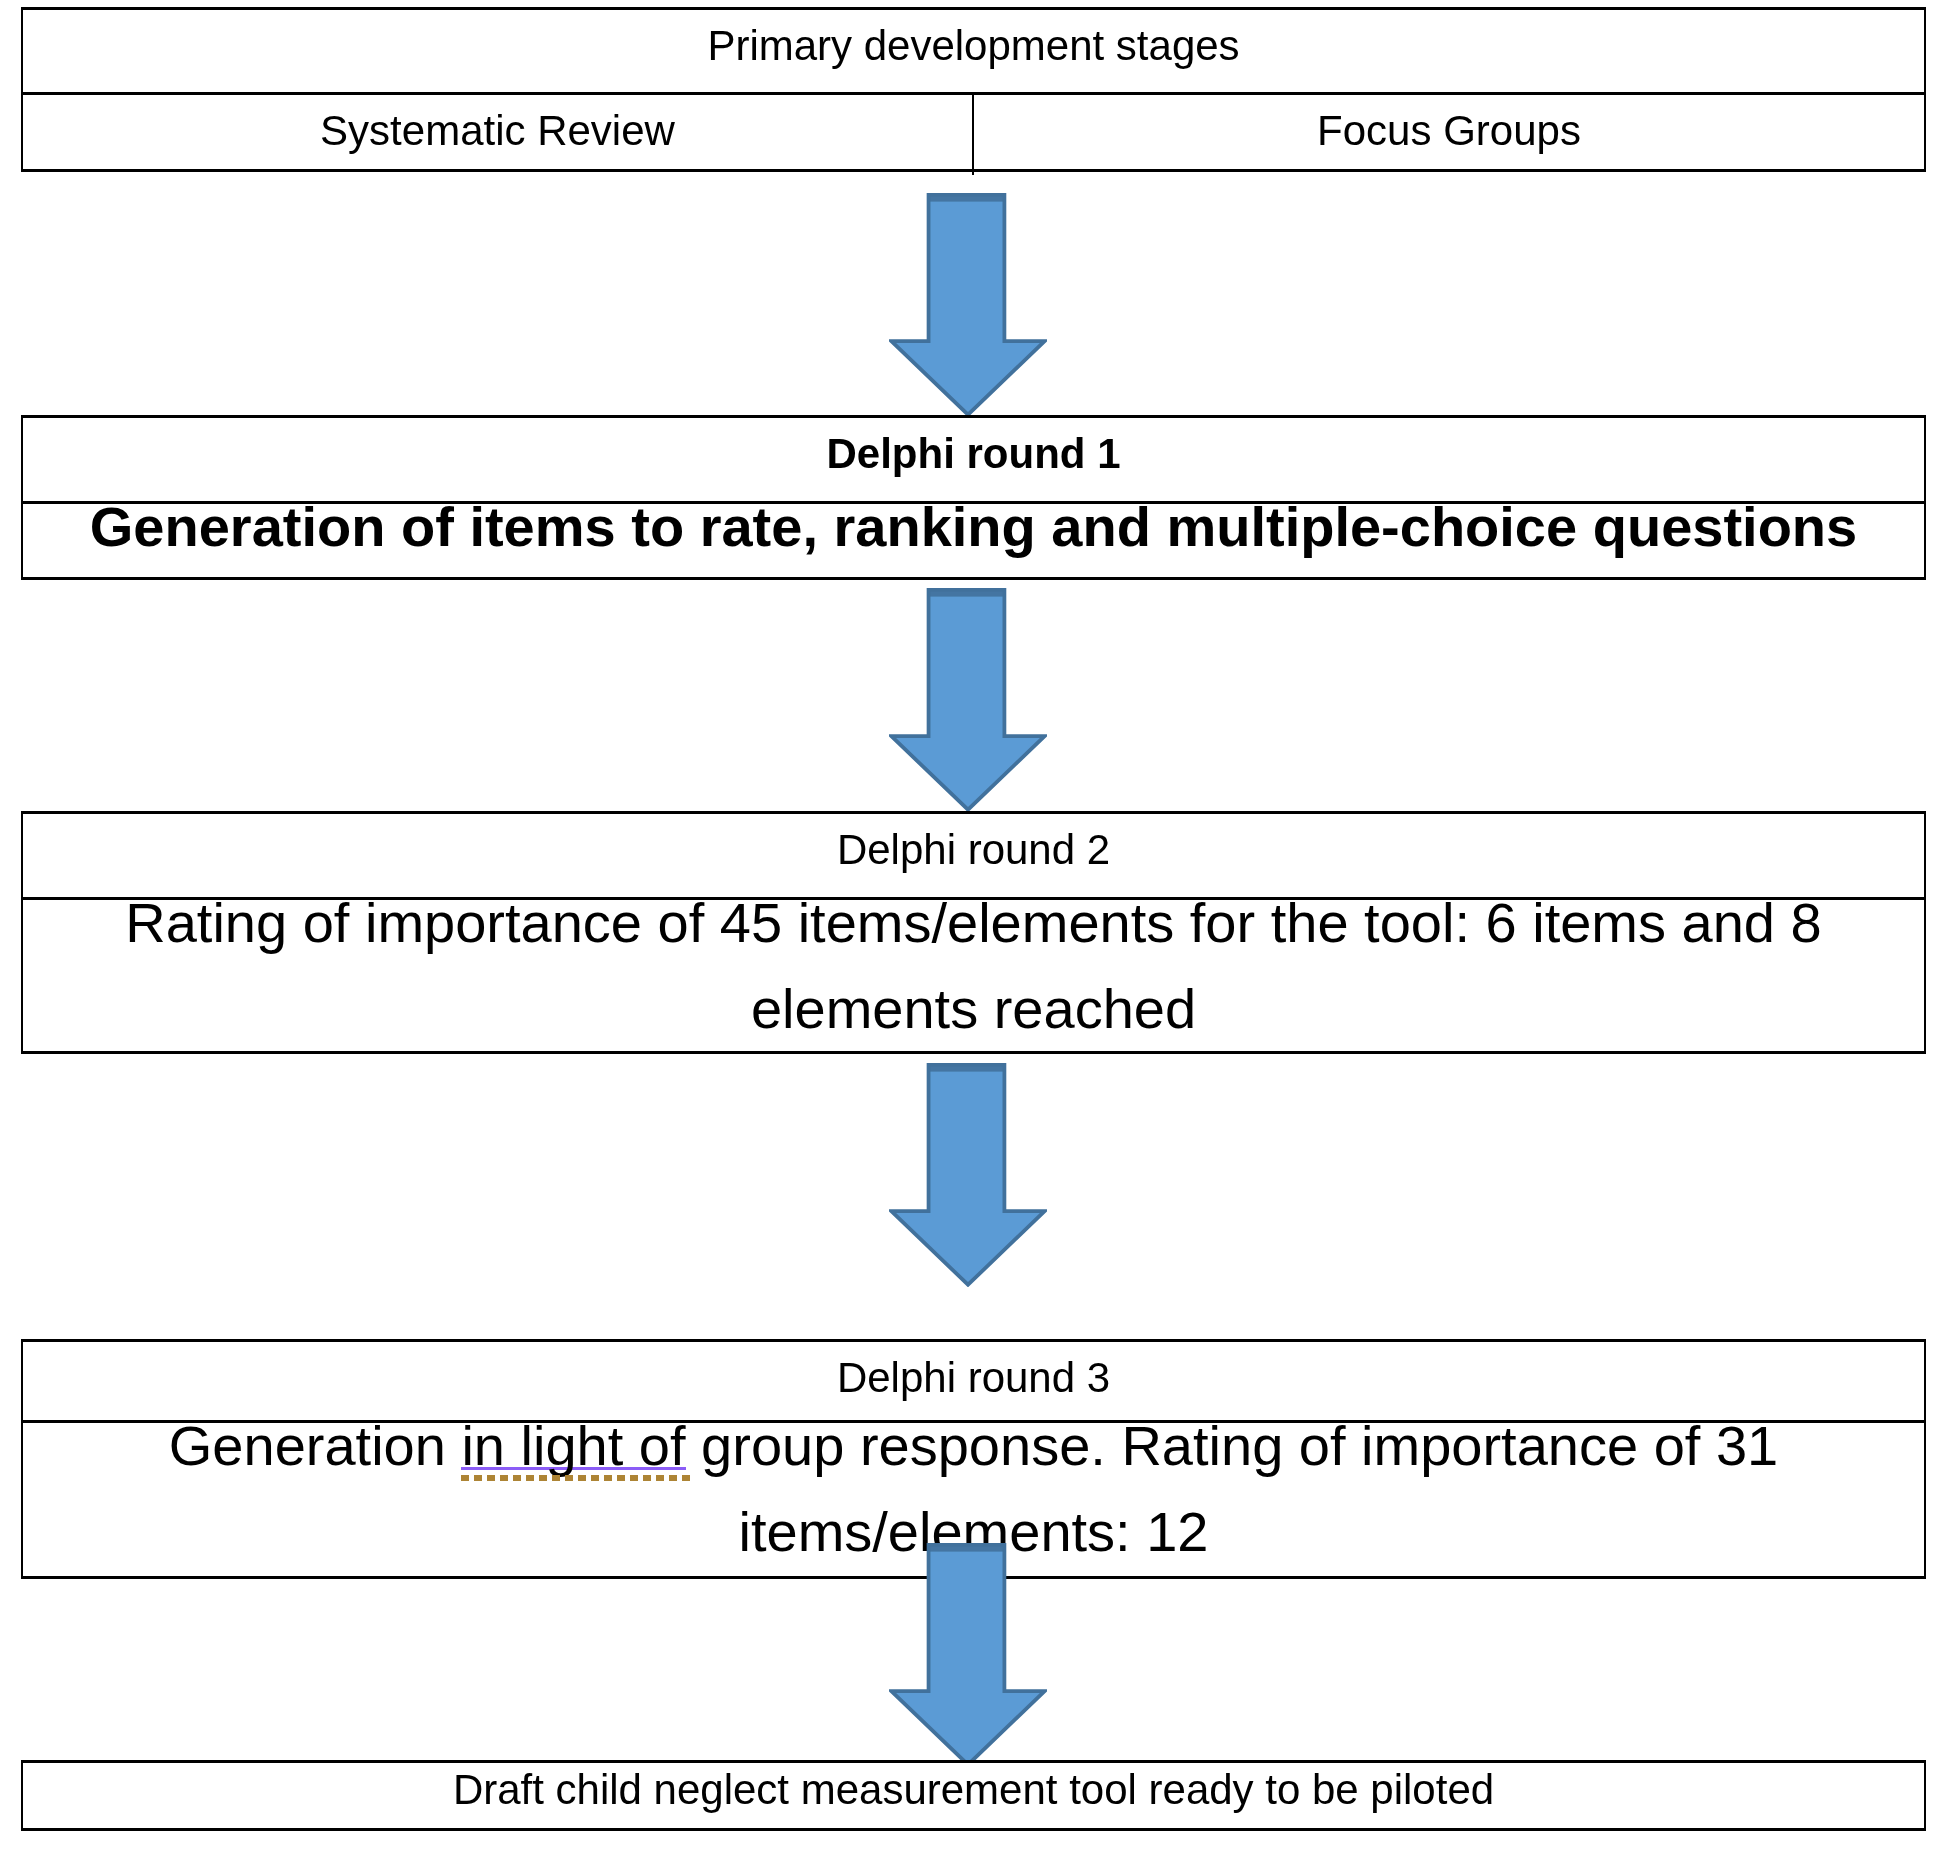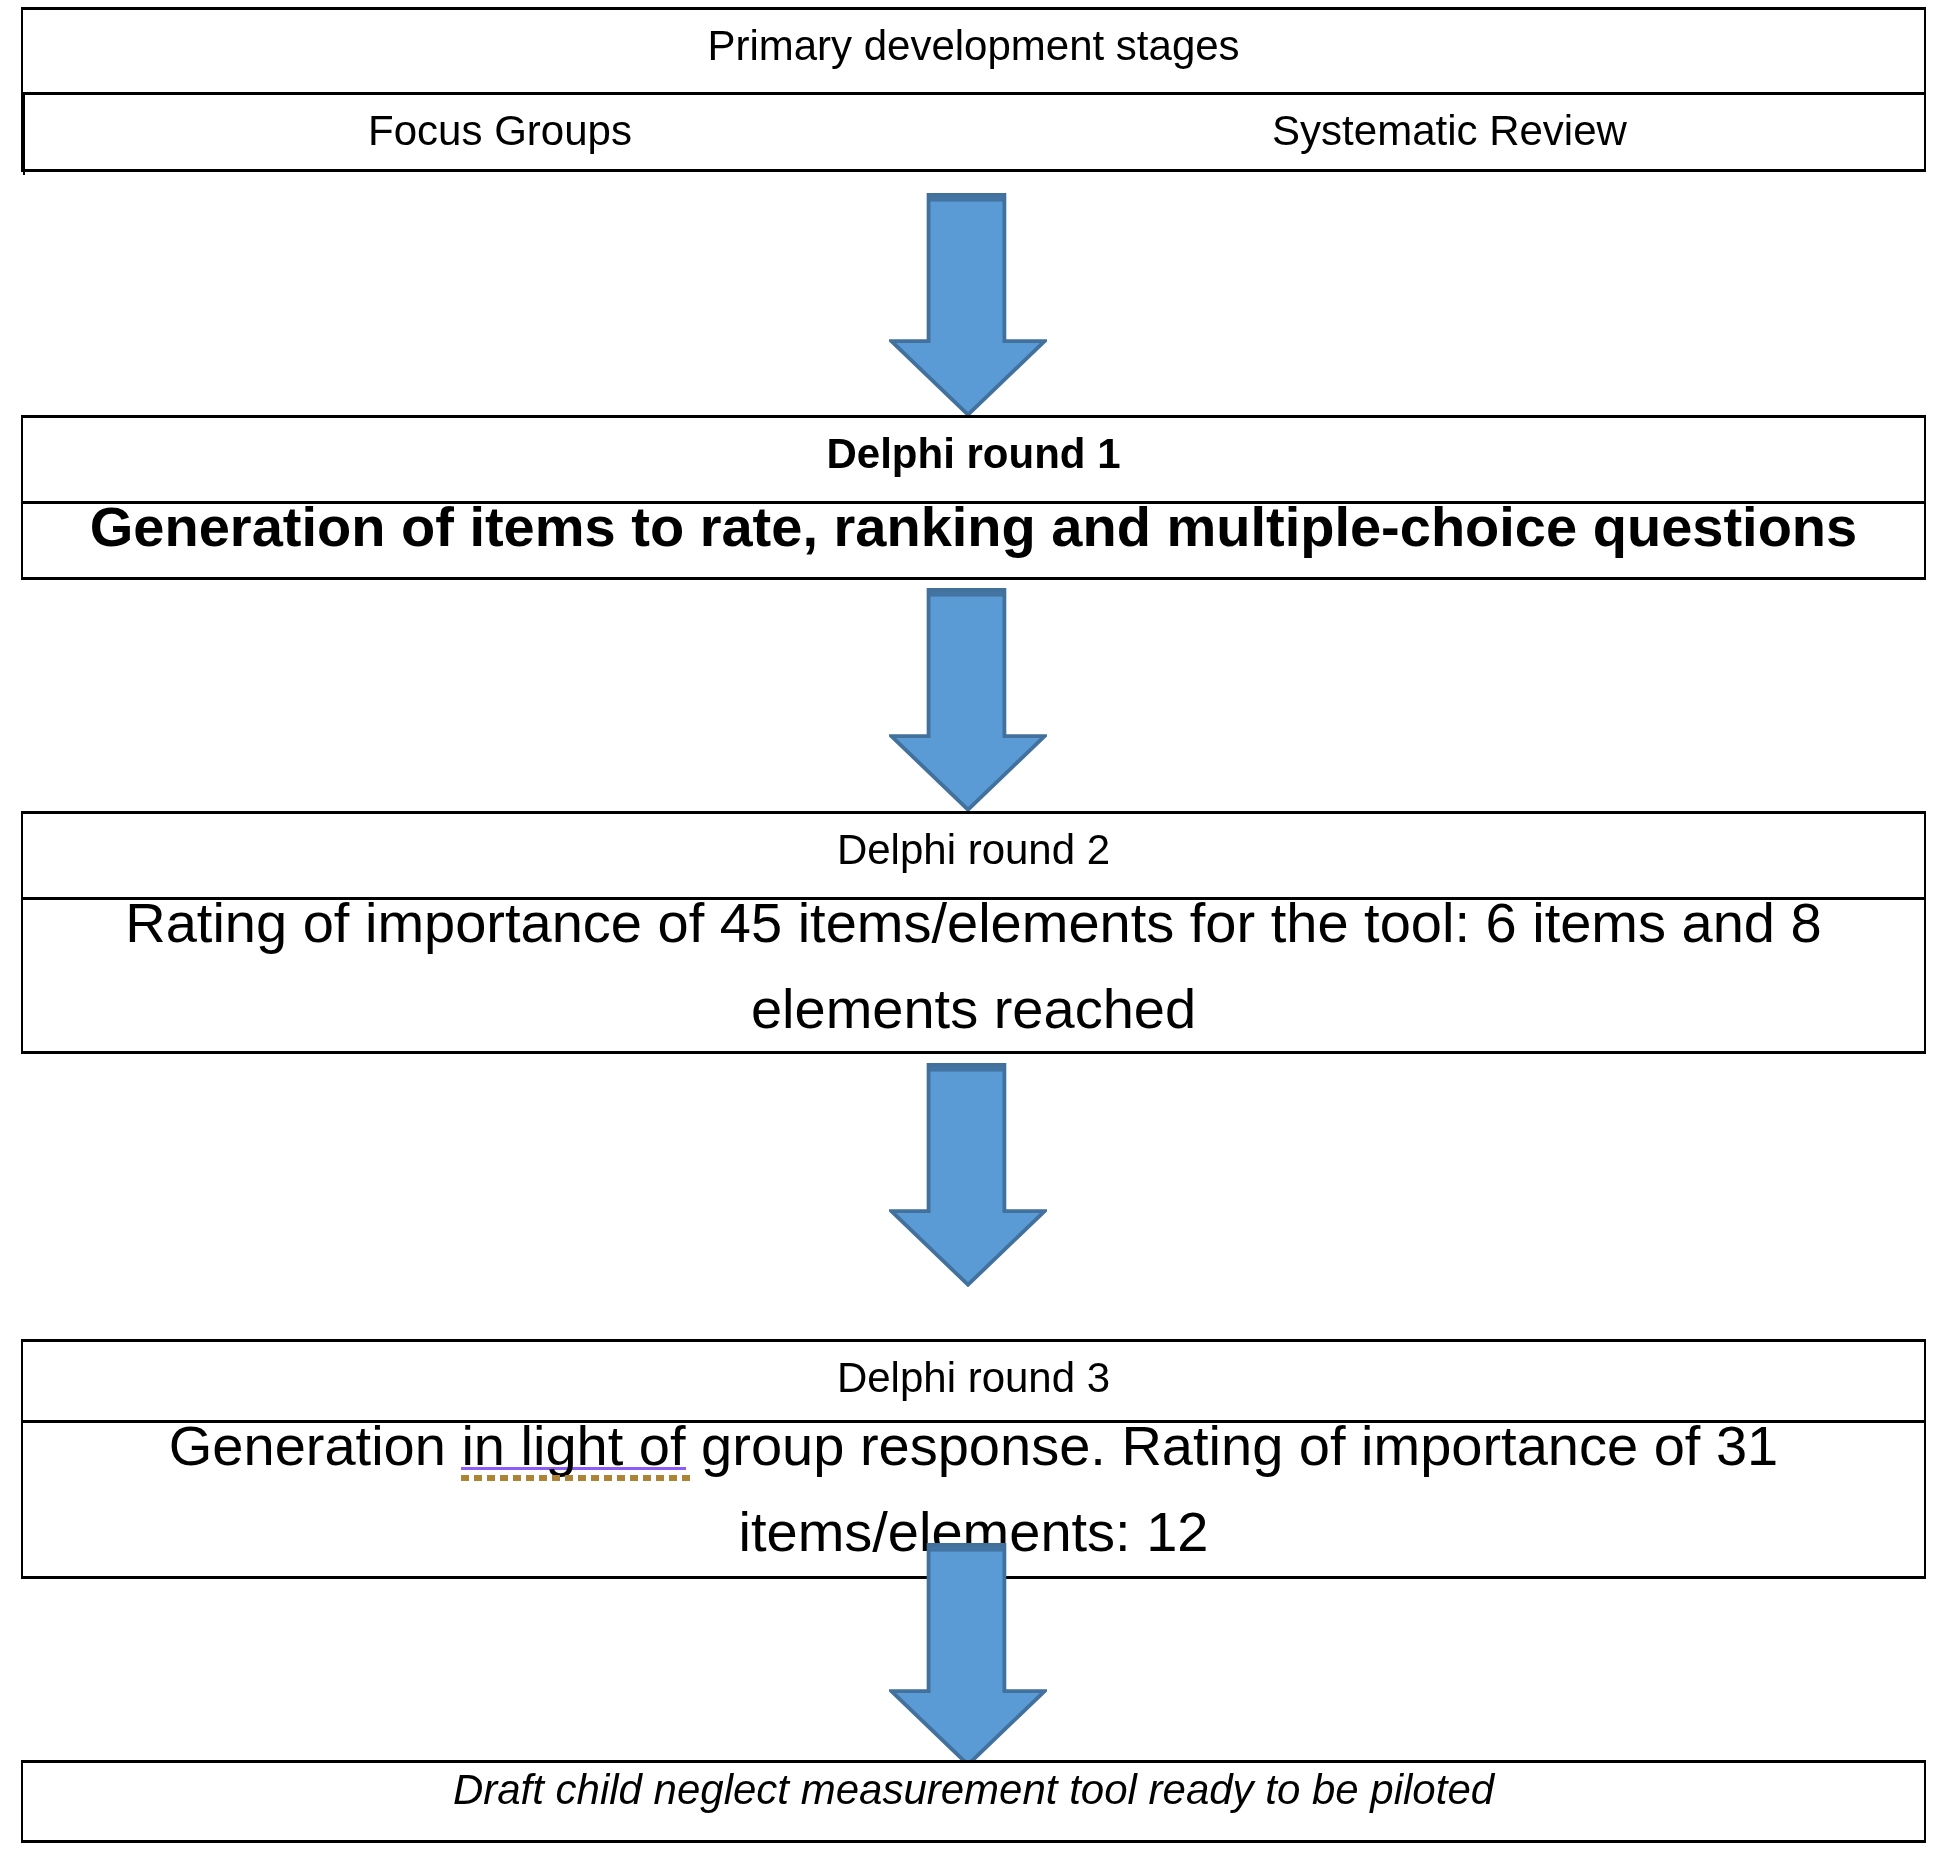--- a/index.html
+++ b/index.html
@@ -101,25 +101,25 @@
 </head>
 <body>
 
 <div class="canvas">
 
   <div class="fc-box" style="top:7px; height:165px;">
     <div class="fc-row-title" style="height:82px;">
       <span>Primary development stages</span>
     </div>
     <div class="split-row" style="height:83px;">
+      <div class="split-cell left">
+        <span>Systematic Review</span>
+      </div>
       <div class="split-cell right">
         <span>Focus Groups</span>
-      </div>
-      <div class="split-cell left">
-        <span>Systematic Review</span>
       </div>
     </div>
   </div>
 
   <div class="arrow-wrap" style="top:191px;">
     <svg width="158" height="226" viewBox="0 0 208 298">
       <polygon points="52,5 152,5 152,198 205,198 104,295 3,198 52,198" stroke-width="5" stroke-linejoin="miter" stroke="#41719C" fill="#5B9BD5"></polygon>
       <rect x="51" y="3" width="102" height="11" opacity="0.9" fill="#41719C"></rect>
     </svg>
   </div>
@@ -170,20 +170,20 @@
     </div>
   </div>
 
   <div class="arrow-wrap" style="top:1541px;">
     <svg width="158" height="226" viewBox="0 0 208 298">
       <polygon points="52,5 152,5 152,198 205,198 104,295 3,198 52,198" stroke-width="5" stroke-linejoin="miter" stroke="#41719C" fill="#5B9BD5"></polygon>
       <rect x="51" y="3" width="102" height="11" opacity="0.9" fill="#41719C"></rect>
     </svg>
   </div>
 
-  <div class="fc-box" style="top:1760px; height:83px;font-style:italic;">
+  <div class="fc-box" style="top:1760px; height:71px;">
     <div class="final-row" style="height:75px;">
       <span>Draft child neglect measurement tool ready to be piloted</span>
     </div>
   </div>
 
 </div>
 
 
 </body></html>

